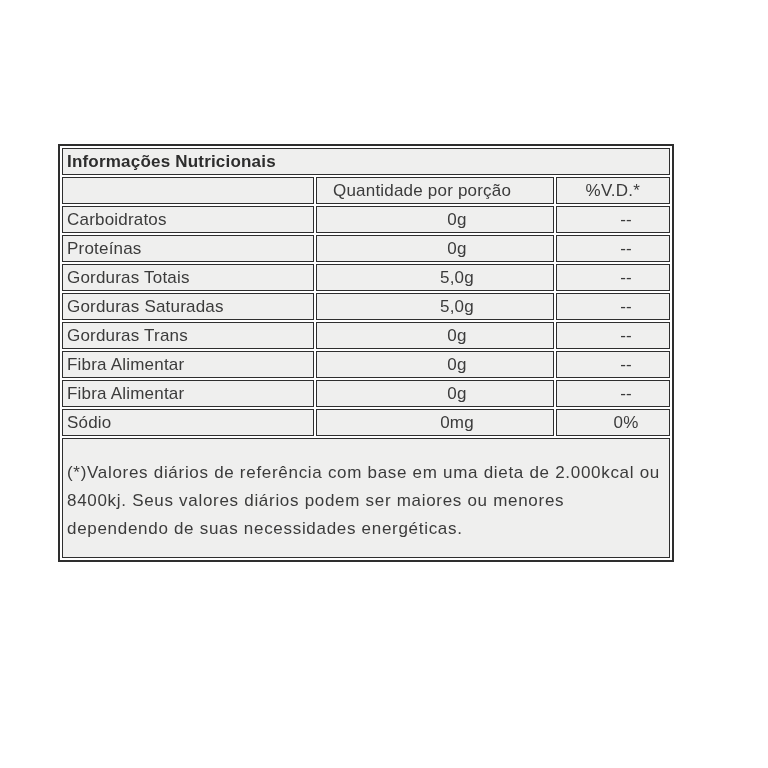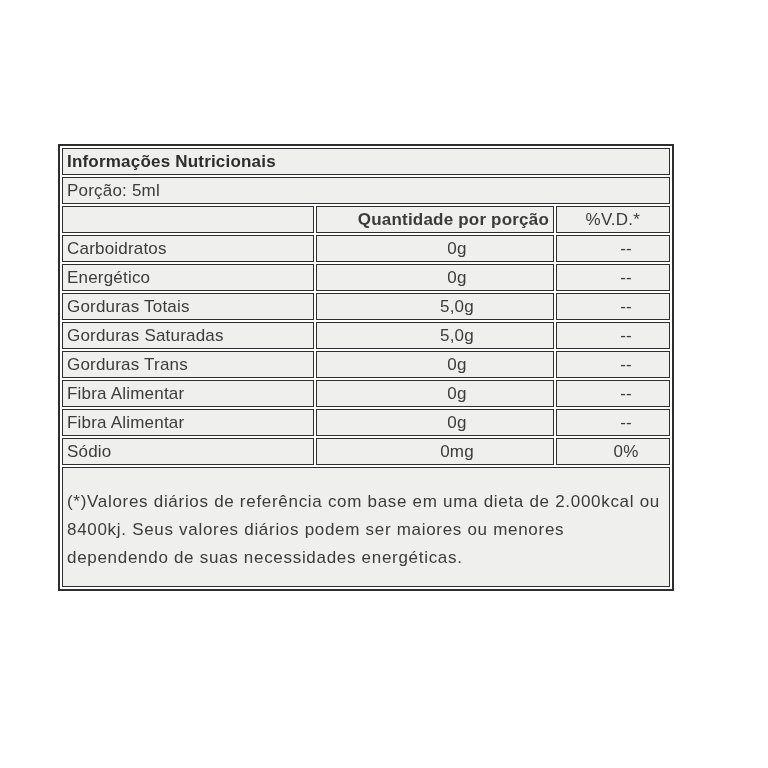--- a/index.html
+++ b/index.html
@@ -35,23 +35,22 @@
     line-height: 25px;
     padding: 0 0 0 4px;
     white-space: nowrap;
     overflow: hidden;
   }
   td.title-cell {
     font-weight: bold;
     color: #2d2d2d;
   }
   td.hdr-amount {
-    text-align: right;
-    padding: 0 4px 0 0;
-    font-weight: bold;
+    text-align: left;
+    padding: 0 4px 0 16px;
   }
   td.hdr-dv {
     text-align: right;
     padding: 0 29px 0 0;
   }
   td.val-amount {
     text-align: center;
     padding: 0 0 0 44px;
   }
   td.val-dv {
@@ -77,39 +76,36 @@
       <col style="width:252px">
       <col style="width:238px">
       <col style="width:114px">
     </colgroup>
 
     <tbody>
         <tr>
       <td colspan="3" class="title-cell">Informações Nutricionais</td>
     </tr>
 
-    <tr>
-      <td colspan="3">Porção: 5ml</td>
-    </tr>
 
     <tr>
       <td></td>
       <td class="hdr-amount">Quantidade por porção</td>
       <td class="hdr-dv">%V.D.*</td>
     </tr>
 
 
     <tr>
       <td>Carboidratos</td>
       <td class="val-amount">0g</td>
       <td class="val-dv">--</td>
     </tr>
 
     <tr>
-      <td>Energético</td>
+      <td>Proteínas</td>
       <td class="val-amount">0g</td>
       <td class="val-dv">--</td>
     </tr>
 
     <tr>
       <td>Gorduras Totais</td>
       <td class="val-amount">5,0g</td>
       <td class="val-dv">--</td>
     </tr>
 

